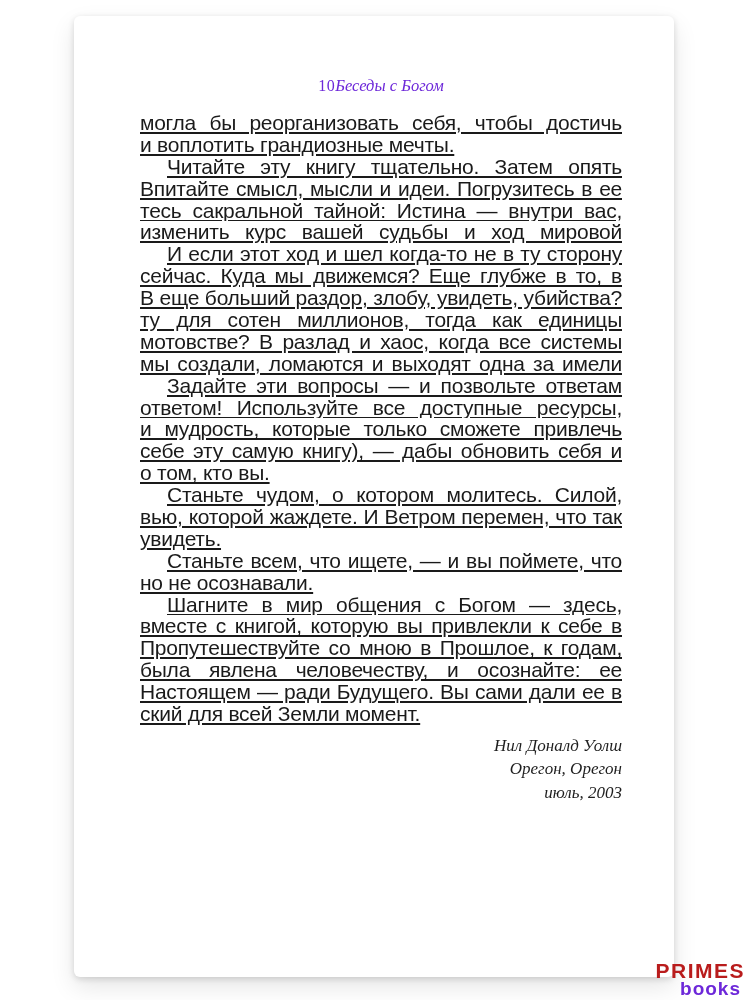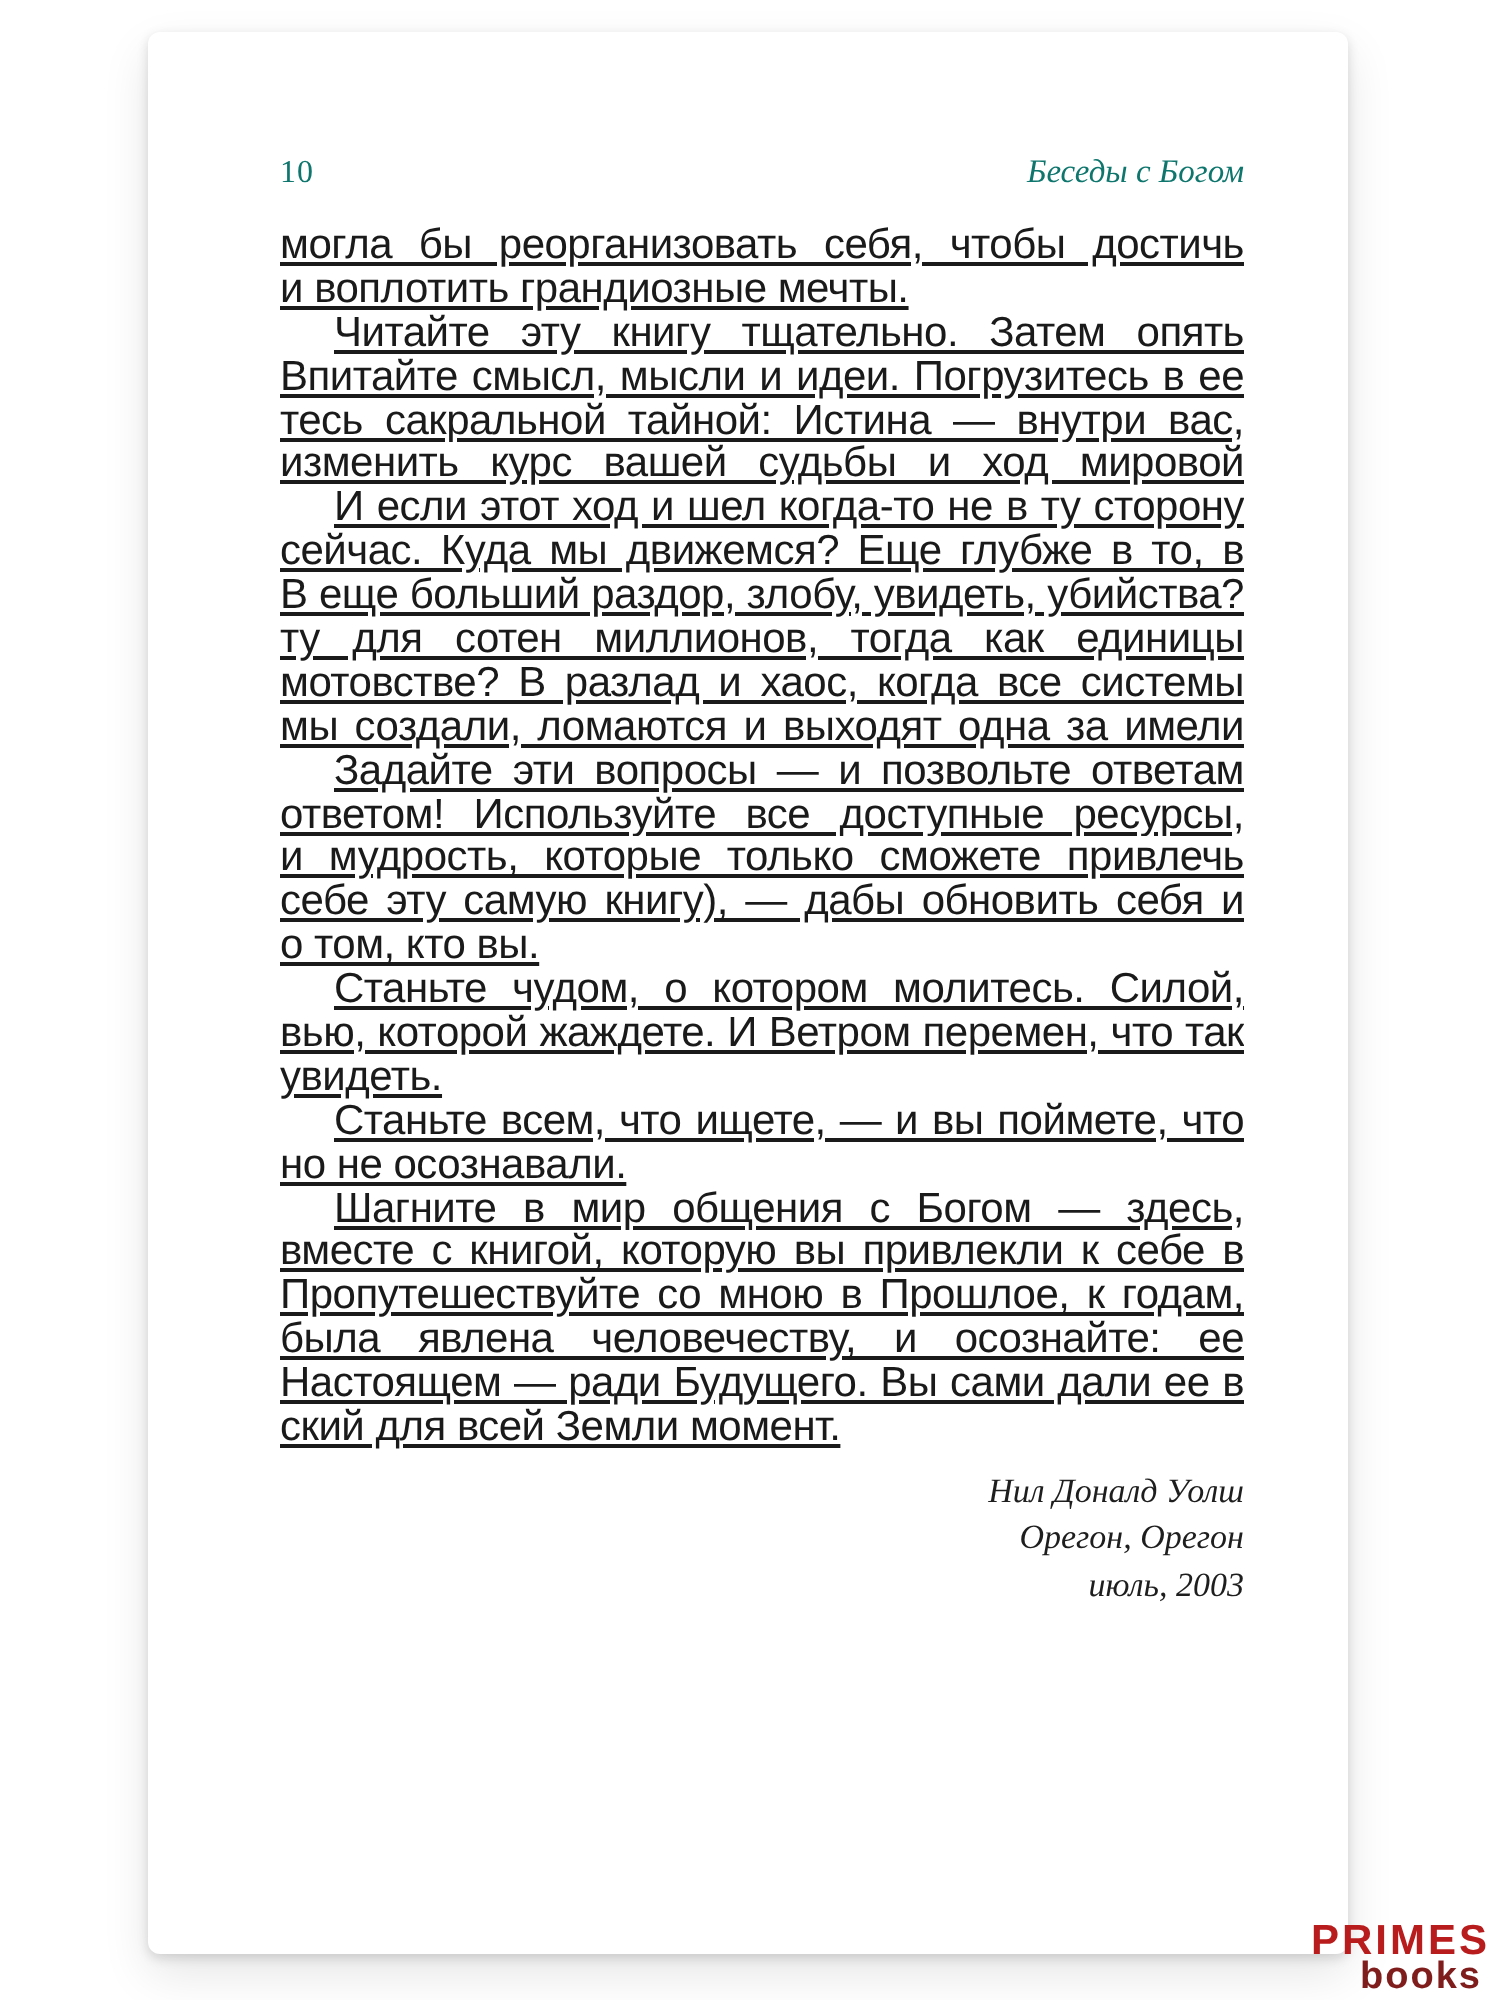--- a/index.html
+++ b/index.html
@@ -18,25 +18,25 @@
     width: 600px;
     height: 961px;
     box-sizing: border-box;
     background: #ffffff;
     border-radius: 6px;
     box-shadow: 0 2px 6px rgba(0,0,0,0.14), 0 10px 24px rgba(0,0,0,0.10);
     padding: 60px 52px 0 66px;
   }
   .page-header {
     display: flex;
-    justify-content: space-between;
+    justify-content: center;
     align-items: baseline;
     height: 20px;
     font-family: "Liberation Serif", serif;
-    color: #0f766e;
+    color: #6d28d9;
   }
   .page-num { font-size: 16px; letter-spacing: 0.5px; }
   .running-title { font-style: italic; font-size: 16.5px; }
   .body-text {
     margin-top: 16px;
     font-size: 21px;
     line-height: 21.9px;
     letter-spacing: -0.25px;
     color: #1a1a1a;
     text-decoration: underline;
@@ -124,15 +124,15 @@
         </div>
       </div>
     <div class="signature">
       <div class="sig-line">Нил Доналд Уолш</div>
       <div class="sig-line">Орегон, Орегон</div>
       <div class="sig-line">июль, 2003</div>
     </div>
   </div>
   <div class="watermark">
     <div class="wm-brand" style="color: #b91c1c;">PRIMES</div>
-    <div class="wm-sub" style="color: #7f1d1d;">books</div>
+    <div class="wm-sub" style="color: #6d28d9;">books</div>
   </div>
 </div>
 
 </body></html>

